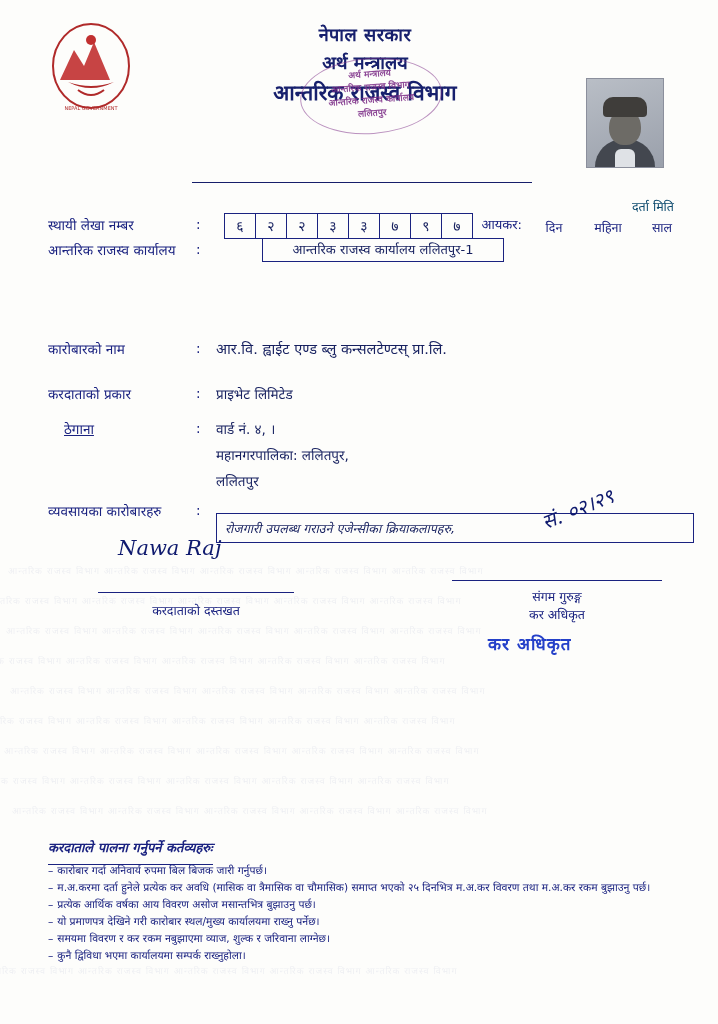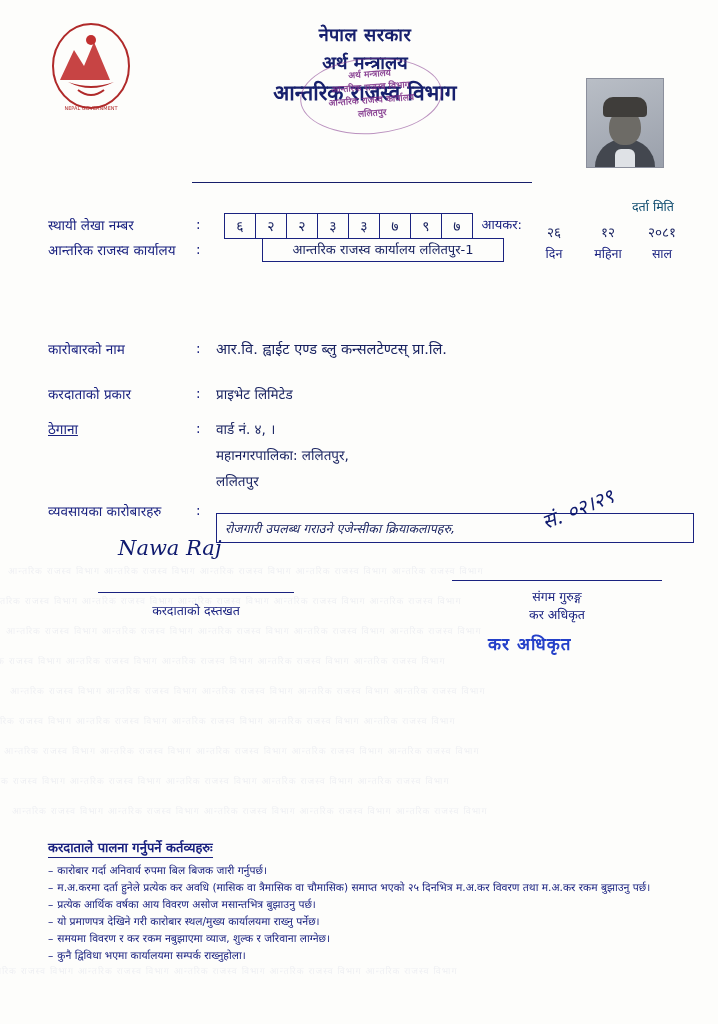--- a/index.html
+++ b/index.html
@@ -256,21 +256,22 @@
 
   
   .duties-title {
     position: absolute;
     left: 48px;
     top: 838px;
     font-size: 13px;
     font-weight: bold;
     color: #1a2280;
     border-bottom: 1px solid #1a2280;
-    padding-bottom: 1px;
+    padding-bottom: 8px;
+    font-style: italic;
   }
   .duties {
     position: absolute;
     left: 48px;
     top: 862px;
     width: 640px;
   }
   .duty {
     font-size: 10.6px;
     line-height: 17px;
@@ -327,25 +328,20 @@
     <div class="body"></div>
     <div class="shirt"></div>
     <div class="head"></div>
     <div class="cap"></div>
   </div>
 
   <div class="title-underline"></div>
 
   <div class="date-wrap">
     <div class="date-title">दर्ता मिति</div>
-    <div class="date-row">
-      <div>२६</div>
-      <div>१२</div>
-      <div>२०८१</div>
-    </div>
     <div class="date-lbls">
       <div>दिन</div>
       <div>महिना</div>
       <div>साल</div>
     </div>
   </div>
   <div class="asesskar">आयकर:</div>
 
   <div class="lbl" style="left:48px; top:216px;">स्थायी लेखा नम्बर</div>
   <div class="colon" style="left:196px; top:216px;">:</div>
@@ -365,21 +361,21 @@
   <div class="office-box">आन्तरिक राजस्व कार्यालय ललितपुर-1</div>
 
   <div class="lbl" style="left:48px; top:340px;">कारोबारको नाम</div>
   <div class="colon" style="left:196px; top:340px;">:</div>
   <div class="val" style="left:216px; top:338px; font-size:14.5px;">आर.वि. ह्वाईट एण्ड ब्लु कन्सलटेण्टस् प्रा.लि.</div>
 
   <div class="lbl" style="left:48px; top:385px;">करदाताको प्रकार</div>
   <div class="colon" style="left:196px; top:385px;">:</div>
   <div class="val" style="left:216px; top:385px;">प्राइभेट लिमिटेड</div>
 
-  <div class="lbl" style="left:48px; top:420px;text-decoration:underline;">ठेगाना</div>
+  <div class="lbl" style="left:64px; top:420px;text-decoration:underline;">ठेगाना</div>
   <div class="colon" style="left:196px; top:420px;">:</div>
   <div class="val" style="left:216px; top:420px;">वार्ड नं. ४, ।</div>
   <div class="val" style="left:216px; top:446px;">महानगरपालिका: ललितपुर,</div>
   <div class="val" style="left:216px; top:472px;">ललितपुर</div>
 
   <div class="lbl" style="left:48px; top:502px;">व्यवसायका कारोबारहरु</div>
   <div class="colon" style="left:196px; top:502px;">:</div>
   <div class="biz-box">
     <div class="t">रोजगारी उपलब्ध गराउने एजेन्सीका क्रियाकलापहरु,</div>
   </div>

